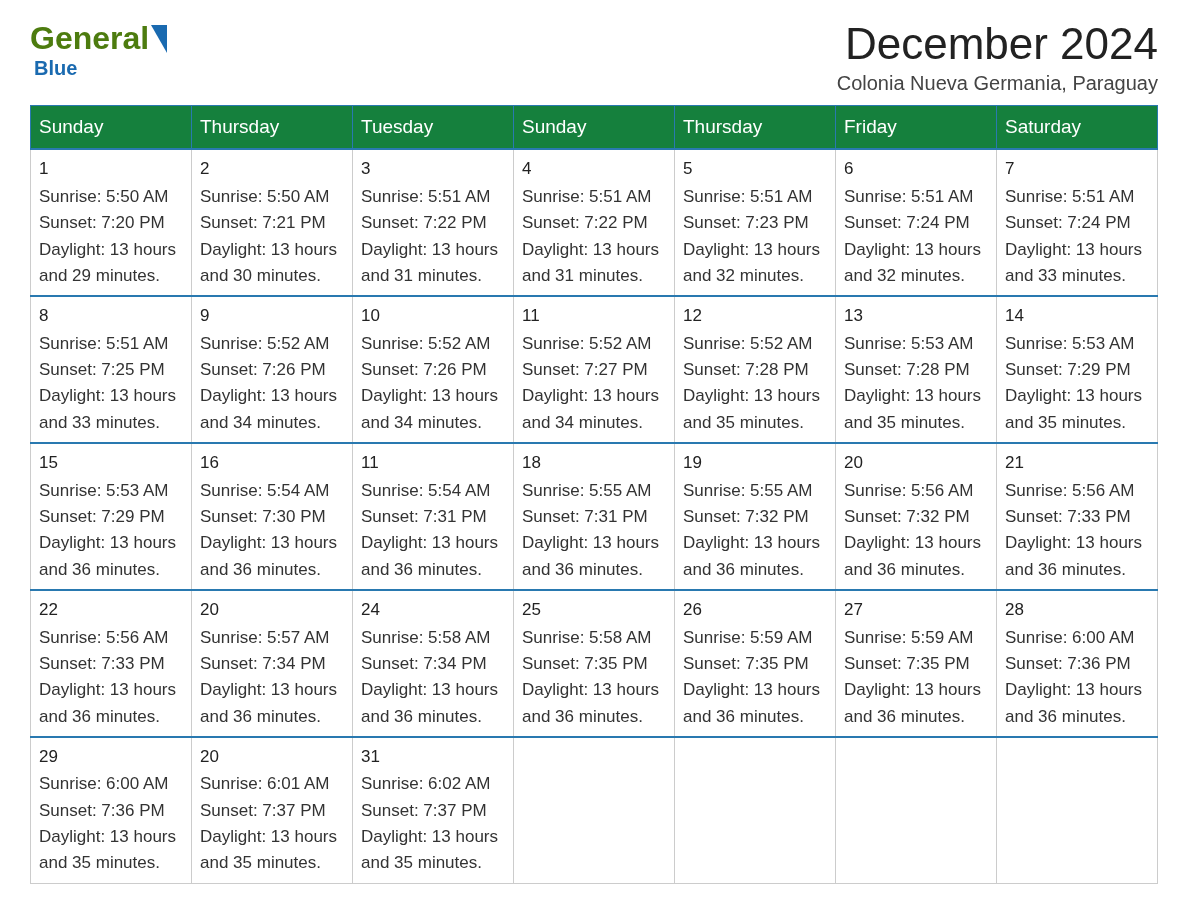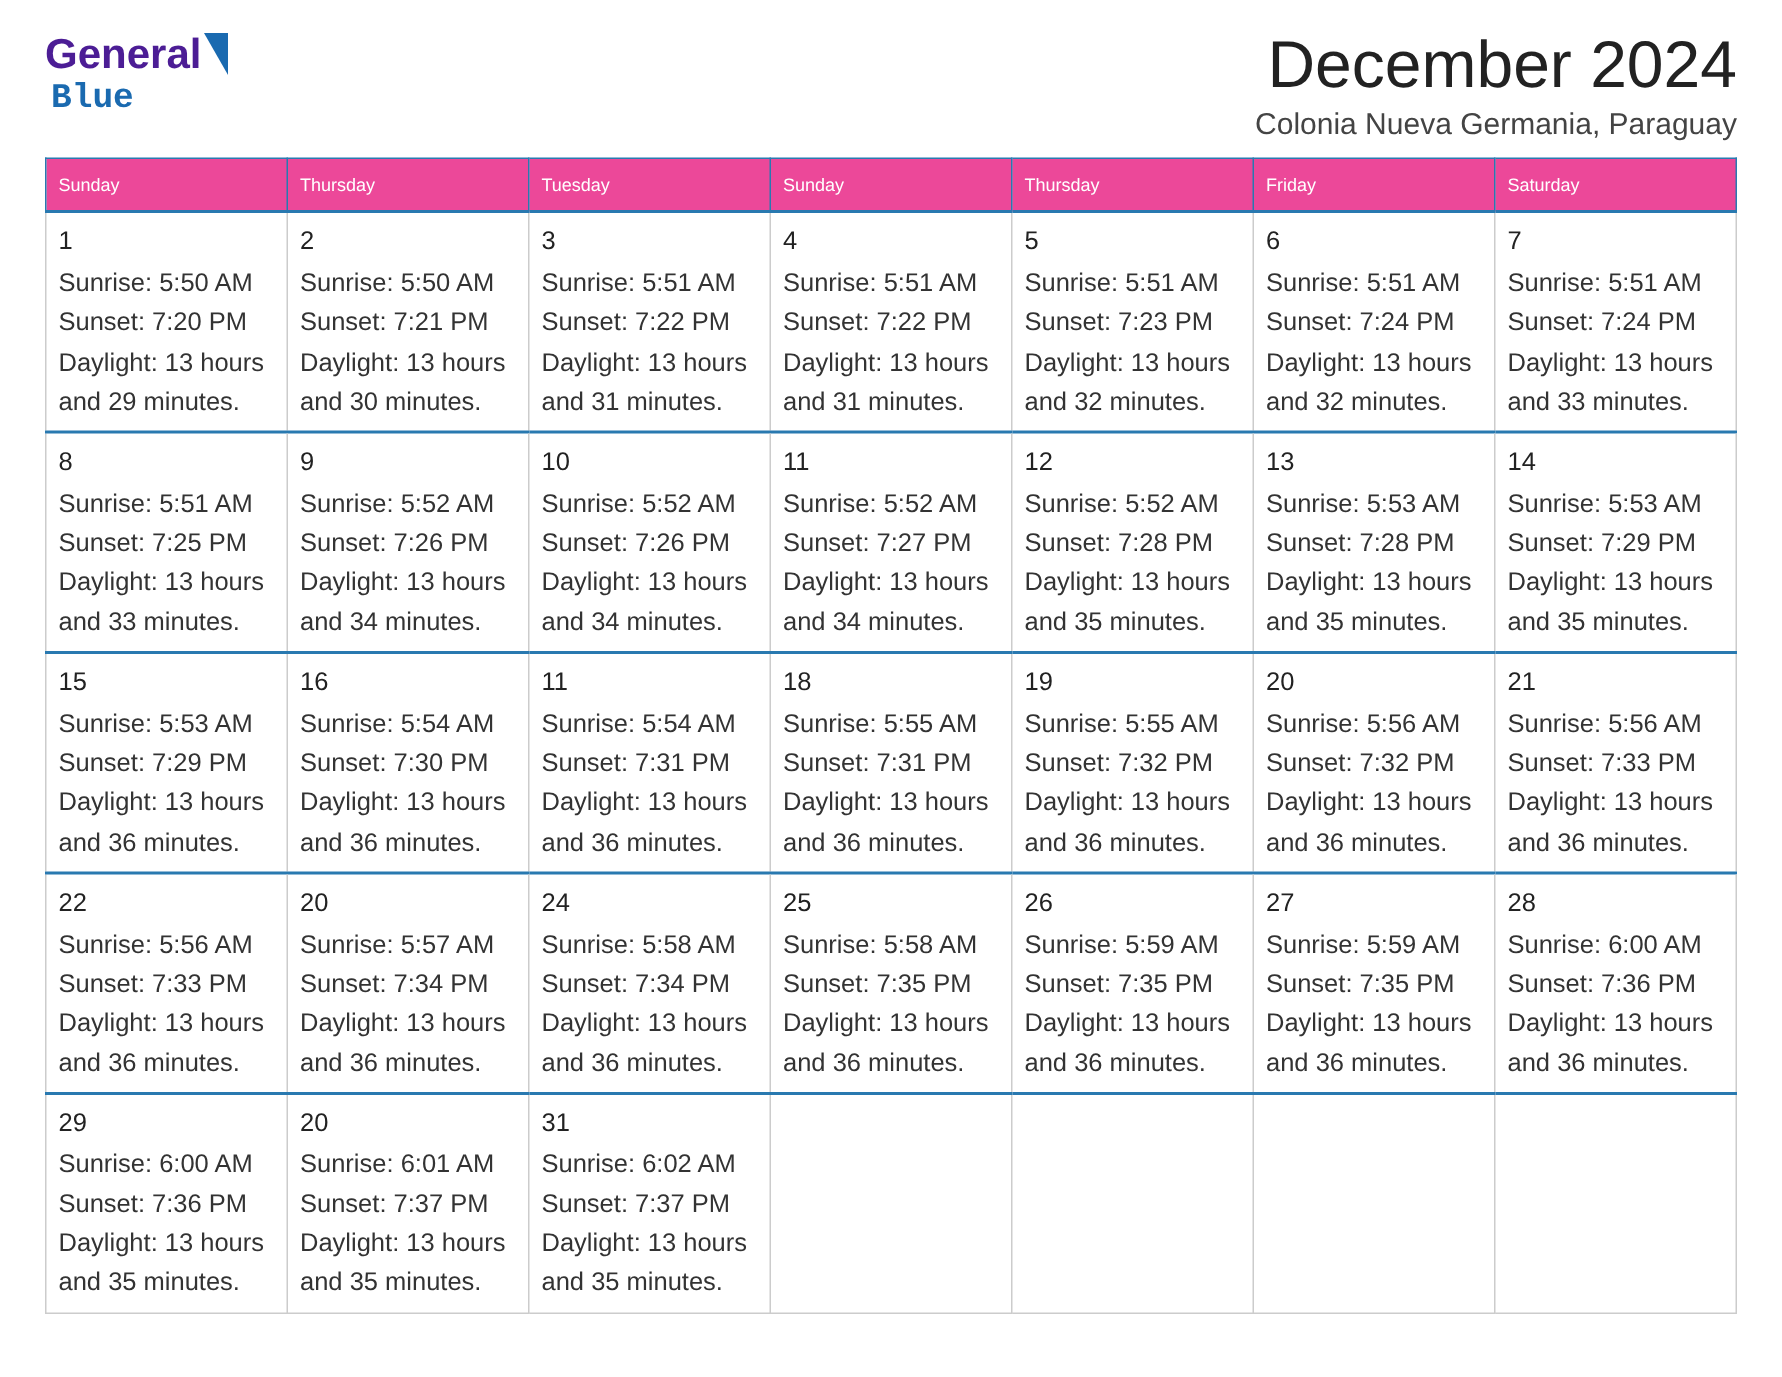--- a/index.html
+++ b/index.html
@@ -19,39 +19,38 @@
     .logo {
       display: flex;
       flex-direction: column;
       align-items: flex-start;
     }
     .logo-text {
       display: flex;
       align-items: center;
     }
     .logo-general {
-      font-size: 28px;
+      font-size: 32px;
       font-weight: bold;
-      color: #4c1d95;
+      color: #4d7c0f;
     }
     .logo-blue-arrow {
       display: inline-block;
       width: 0;
       height: 0;
       border-left: 16px solid transparent;
       border-right: 0px solid transparent;
       border-top: 28px solid #1a6ab0;
       margin-left: 2px;
     }
     .logo-blue {
-      font-size: 23px;
+      font-size: 20px;
       font-weight: bold;
       color: #1a6ab0;
       margin-left: 4px;
-      font-family: Liberation Mono, monospace;
     }
     .title-area {
       text-align: right;
     }
     .month-title {
       font-size: 44px;
       font-weight: normal;
       color: #222;
       line-height: 1.1;
     }
@@ -59,25 +58,25 @@
       font-size: 20px;
       color: #444;
       margin-top: 4px;
     }
     table {
       width: 100%;
       border-collapse: collapse;
       margin-top: 10px;
     }
     th {
-      background-color: #ec4899;
+      background-color: #15803d;
       color: #fff;
       padding: 10px 8px;
       text-align: left;
-      font-size: 12px;
+      font-size: 19px;
       font-weight: normal;
       border: 1px solid #2979b0;
     }
     td {
       vertical-align: top;
       border: 1px solid #ccc;
       padding: 6px 8px;
       width: 14.28%;
       font-size: 13px;
       color: #222;

